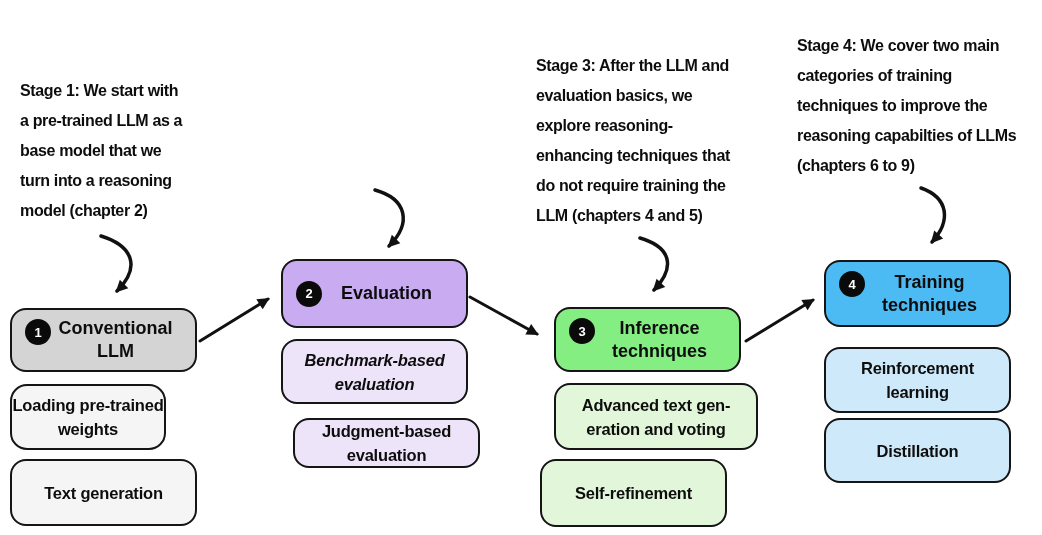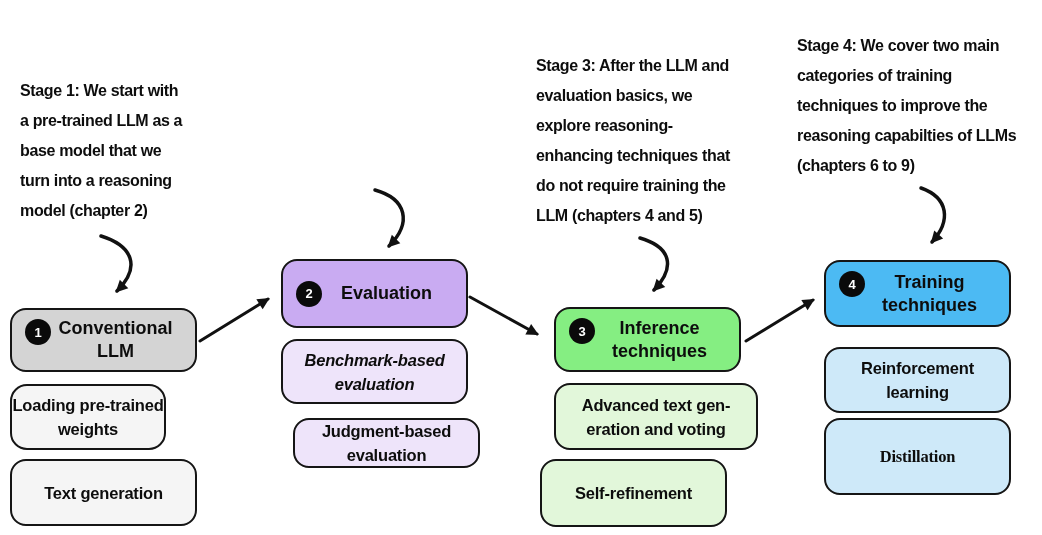--- a/index.html
+++ b/index.html
@@ -63,21 +63,21 @@
   .c2h{left:281px;top:259px;width:187px;height:69px;}
   .c2a{left:281px;top:339px;width:187px;height:65px;}
   .c2b{left:281px;top:418px;width:187px;height:50px;margin-left:12px;}
   
   .c3h{left:554px;top:307px;width:187px;height:65px;}
   .c3a{left:554px;top:383px;width:204px;height:67px;}
   .c3b{left:540px;top:459px;width:187px;height:68px;}
   
   .c4h{left:824px;top:260px;width:187px;height:67px;}
   .c4a{left:824px;top:338px;width:187px;height:66px;margin-top:9px;}
-  .c4b{left:824px;top:418px;width:187px;height:77px;font-family:Liberation Serif, serif;}
+  .c4b{left:824px;top:418px;width:187px;height:65px;}
 </style>
 </head>
 <body>
 
 <div class="canvas">
 
   <svg class="arrow-layer" width="1042" height="535" viewBox="0 0 1042 535" xmlns="http://www.w3.org/2000/svg">
     <defs>
       <marker id="ah" markerUnits="userSpaceOnUse" markerWidth="16" markerHeight="16" viewBox="0 0 16 16" refX="12" refY="8" orient="auto">
         <path d="M2,2 L14,8 L2,14 Z" fill="#111111"></path>

